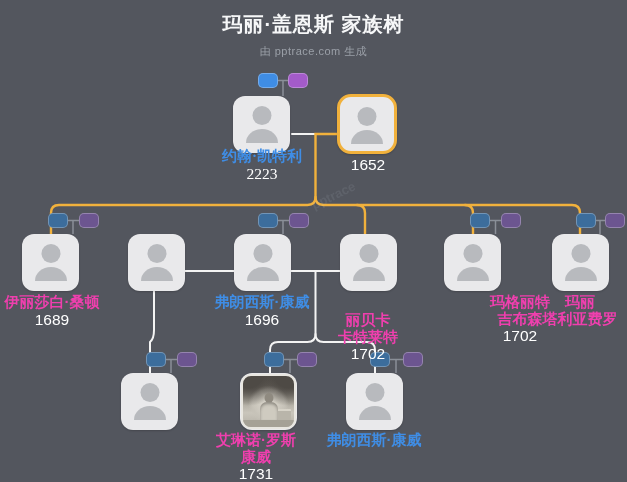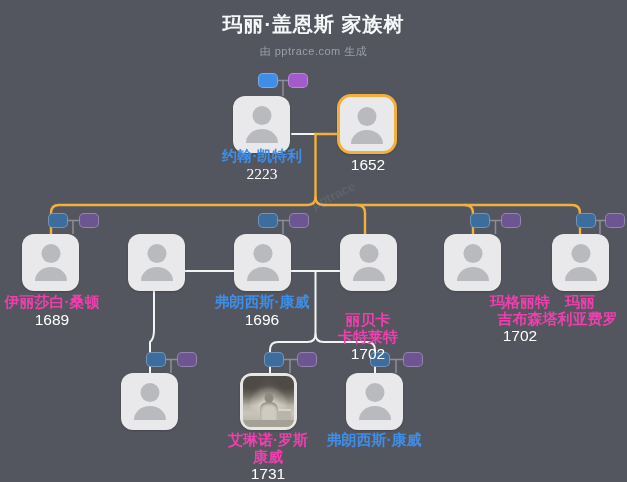--- a/index.html
+++ b/index.html
@@ -225,21 +225,21 @@
   <div class="label" style="left:492px;top:294px;margin-left:28px;">
     <span class="name female">玛格丽特</span>
     <span class="name female">吉布森</span>
     <span class="year">1702</span>
   </div>
   <div class="label" style="left:580px;top:294px;">
     <span class="name female">玛丽</span>
     <span class="name female">塔利亚费罗</span>
   </div>
 
-  <div class="label" style="left:268px;top:432px;">
+  <div class="label" style="left:256px;top:432px;">
     <span class="name female">艾琳诺·罗斯</span>
     <span class="name female">康威</span>
     <span class="year">1731</span>
   </div>
   <div class="label" style="left:374px;top:432px;">
     <span class="name male">弗朗西斯·康威</span>
   </div>
 
   <div class="title">玛丽·盖恩斯 家族树</div>
   <div class="subtitle">由 pptrace.com 生成</div>

